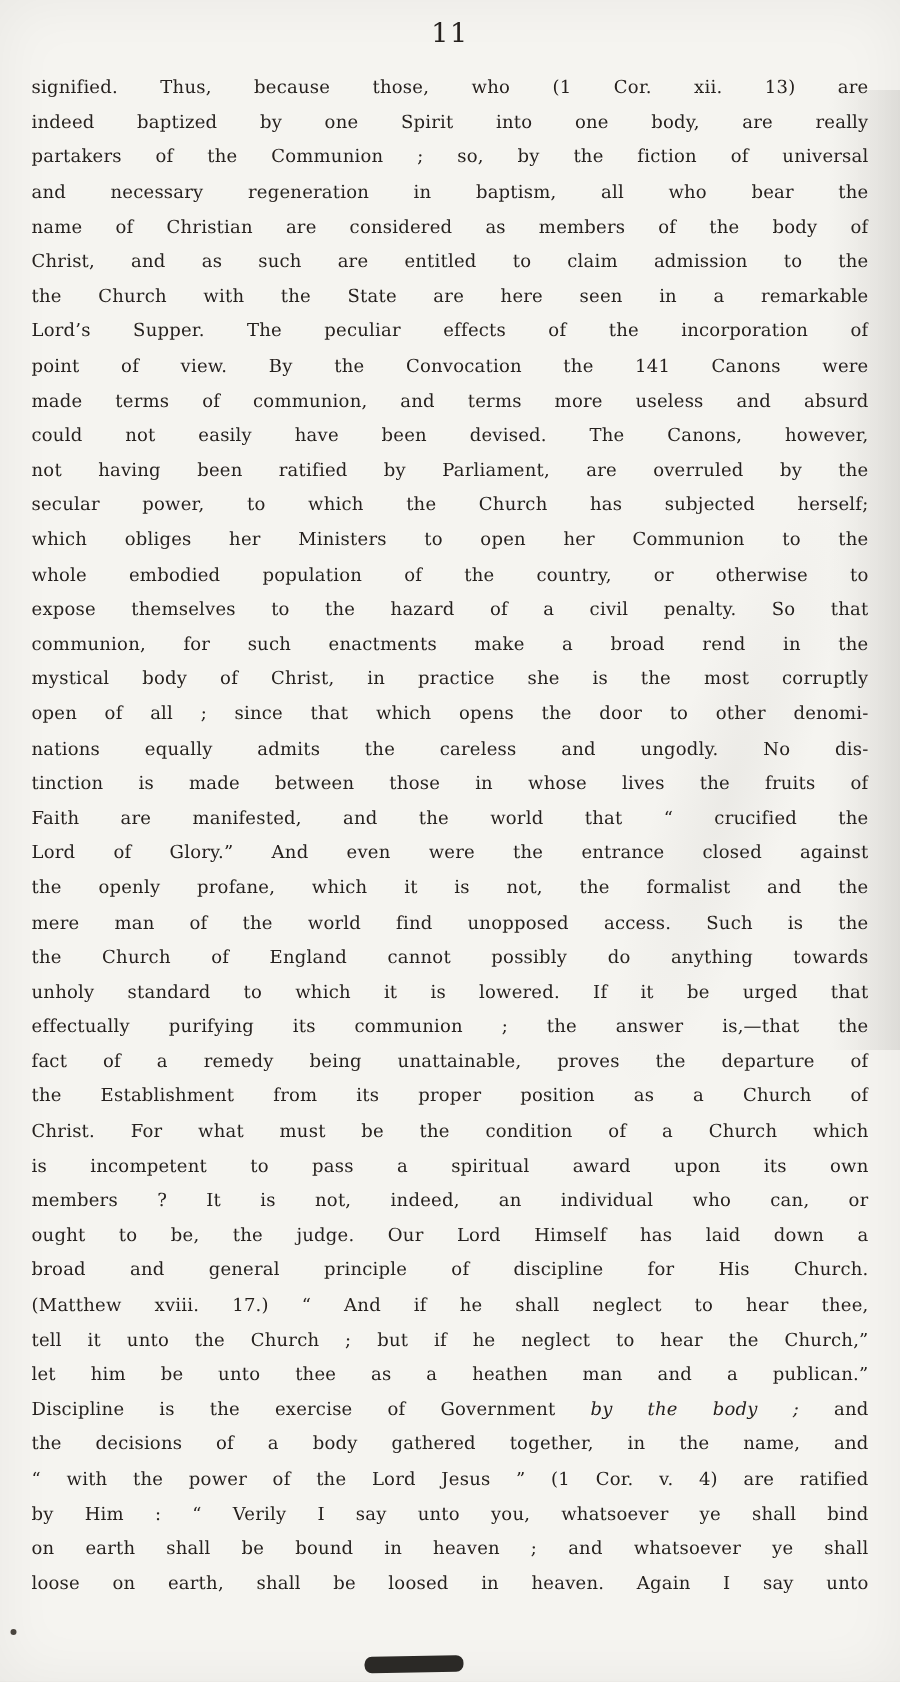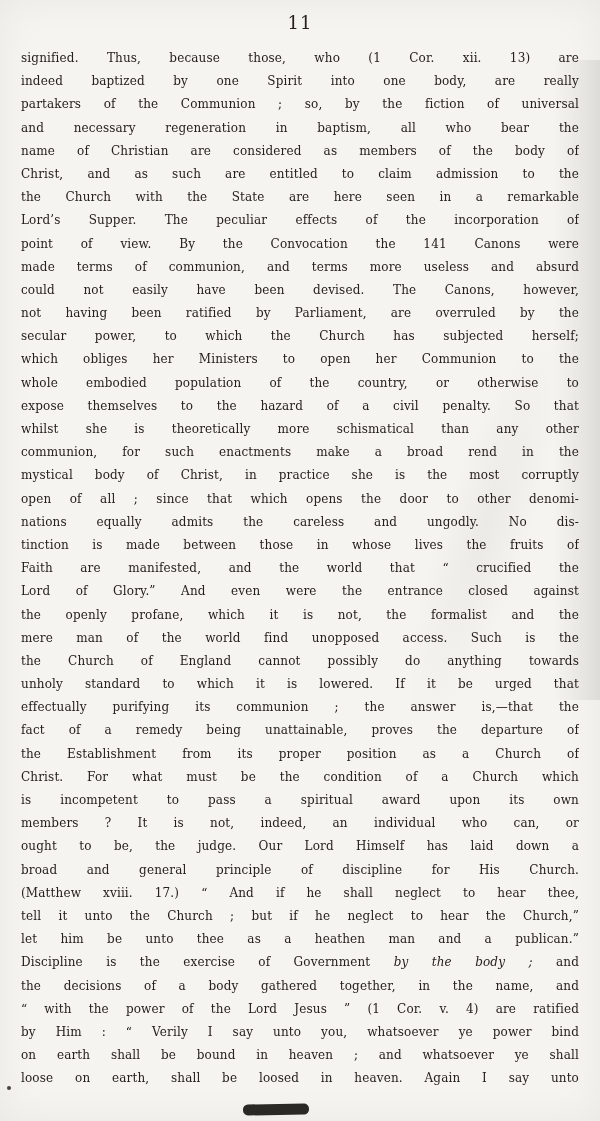--- a/index.html
+++ b/index.html
@@ -109,21 +109,20 @@
       <div class="line">the Church with the State are here seen in a remarkable</div>
       <div class="line">Lord’s Supper.   The peculiar effects of the incorporation of</div>
       <div class="line">point of view.   By the Convocation the 141 Canons were</div>
       <div class="line">made terms of communion, and terms more useless and absurd</div>
       <div class="line">could not easily have been devised.   The Canons, however,</div>
       <div class="line">not having been ratified by Parliament, are overruled by the</div>
       <div class="line">secular power, to which the Church has subjected herself;</div>
       <div class="line">which obliges her Ministers to open her Communion to the</div>
       <div class="line">whole embodied population of the country, or otherwise to</div>
       <div class="line">expose themselves to the hazard of a civil penalty.   So that</div>
-      <div class="line">whilst she is theoretically more schismatical than any other</div>
       <div class="line">communion, for such enactments make a broad rend in the</div>
       <div class="line">mystical body of Christ, in practice she is the most corruptly</div>
       <div class="line">open of all ; since that which opens the door to other denomi-</div>
       <div class="line">nations equally admits the careless and ungodly.   No dis-</div>
       <div class="line">tinction is made between those in whose lives the fruits of</div>
       <div class="line">Faith are manifested, and the world that “ crucified the</div>
       <div class="line">Lord of Glory.”   And even were the entrance closed against</div>
       <div class="line">the openly profane, which it is not, the formalist and the</div>
       <div class="line">mere man of the world find unopposed access.   Such is the</div>
       <div class="line">the Church of England cannot possibly do anything towards</div>
@@ -135,20 +134,20 @@
       <div class="line">is incompetent to pass a spiritual award upon its own</div>
       <div class="line">members ?   It is not, indeed, an individual who can, or</div>
       <div class="line">ought to be, the judge.   Our Lord Himself has laid down a</div>
       <div class="line">broad and general principle of discipline for His Church.</div>
       <div class="line">(Matthew xviii. 17.)   “ And if he shall neglect to hear thee,</div>
       <div class="line">tell it unto the Church ; but if he neglect to hear the Church,”</div>
       <div class="line">let him be unto thee as a heathen man and a publican.”</div>
       <div class="line">Discipline is the exercise of Government <i>by the body ;</i> and</div>
       <div class="line">the decisions of a body gathered together, in the name, and</div>
       <div class="line">“ with the power of the Lord Jesus ” (1 Cor. v. 4) are ratified</div>
-      <div class="line">by Him : “ Verily I say unto you, whatsoever ye power bind</div>
+      <div class="line">by Him : “ Verily I say unto you, whatsoever ye shall bind</div>
       <div class="line">on earth shall be bound in heaven ; and whatsoever ye shall</div>
       <div class="line">loose on earth, shall be loosed in heaven.   Again I say unto</div>
     </div>
 
   <div class="artifact-dot"></div>
   <div class="artifact-bar"></div>
 </div>
 
 </body></html>

